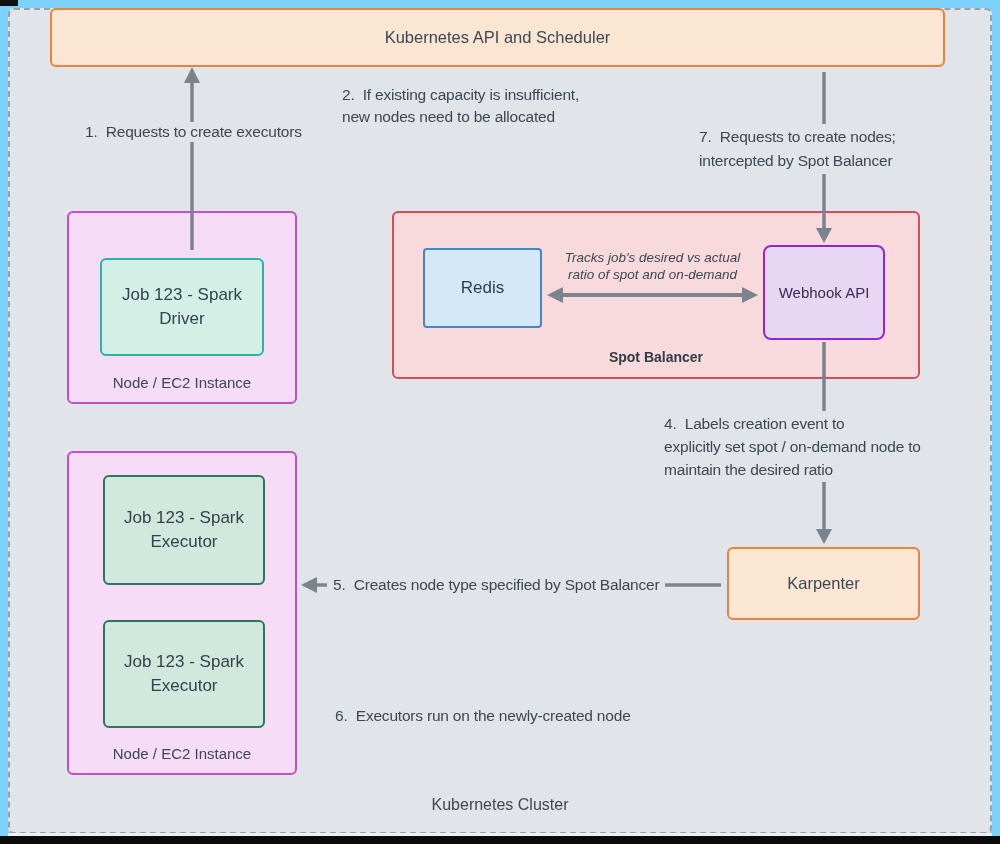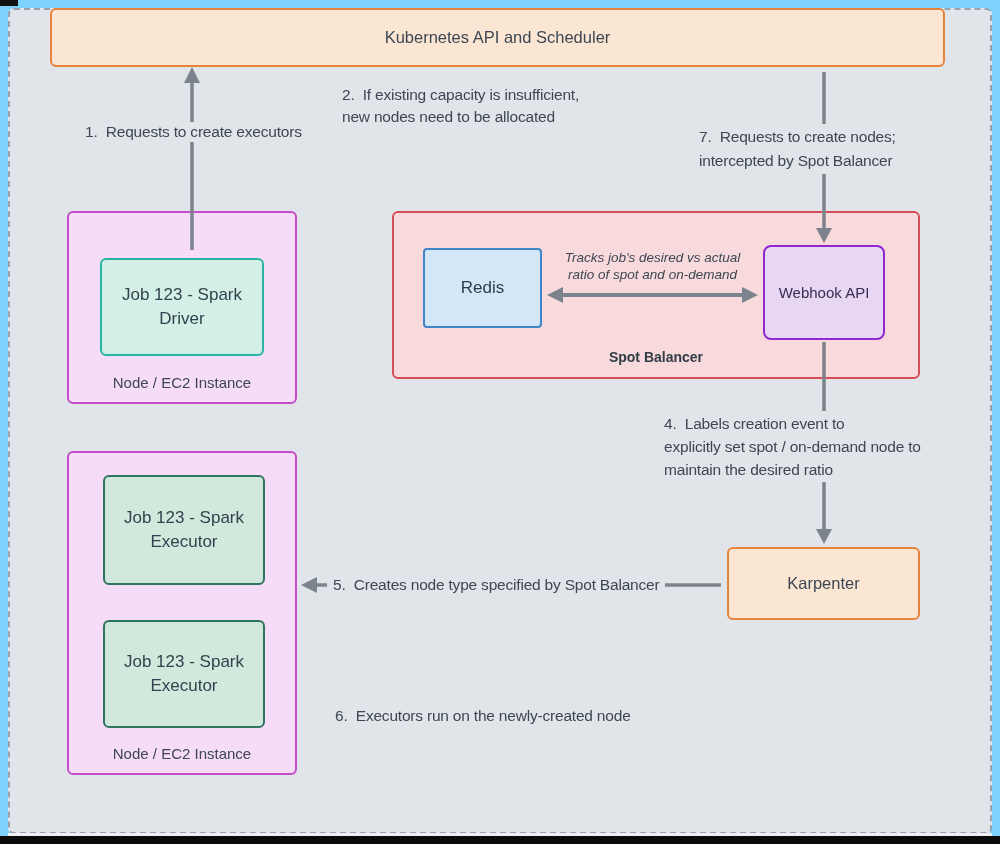--- a/index.html
+++ b/index.html
@@ -134,16 +134,17 @@
   <div class="anno center t2">2.  If existing capacity is insufficient,
 new nodes need to be allocated</div>
   <div class="anno bg center t3">7.  Requests to create nodes;
 intercepted by Spot Balancer</div>
   <div class="anno bg center t4">4.  Labels creation event to
 explicitly set spot / on-demand node to
 maintain the desired ratio</div>
   <div class="anno bg t5">5.  Creates node type specified by Spot Balancer</div>
   <div class="anno t6">6.  Executors run on the newly-created node</div>
 
+  <div class="cluster-label">Kubernetes Cluster</div>
 
   <div class="bottom-strip"></div>
   <div class="bottom-bar"></div>
 </div>
 
 </body></html>

